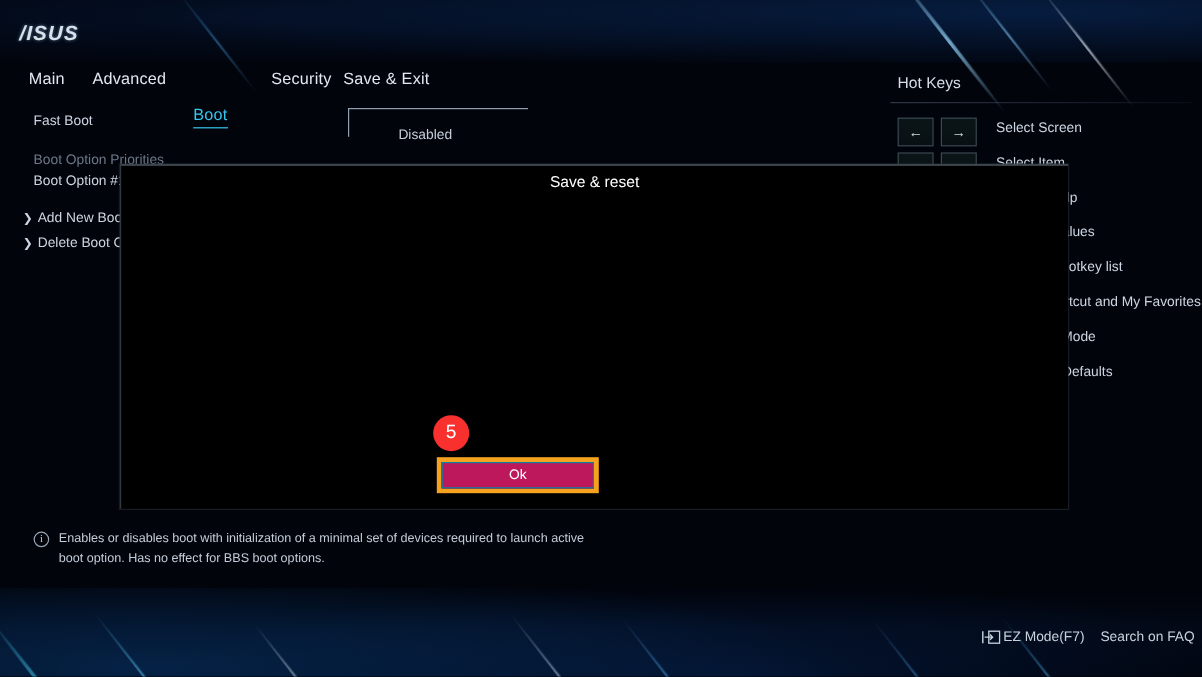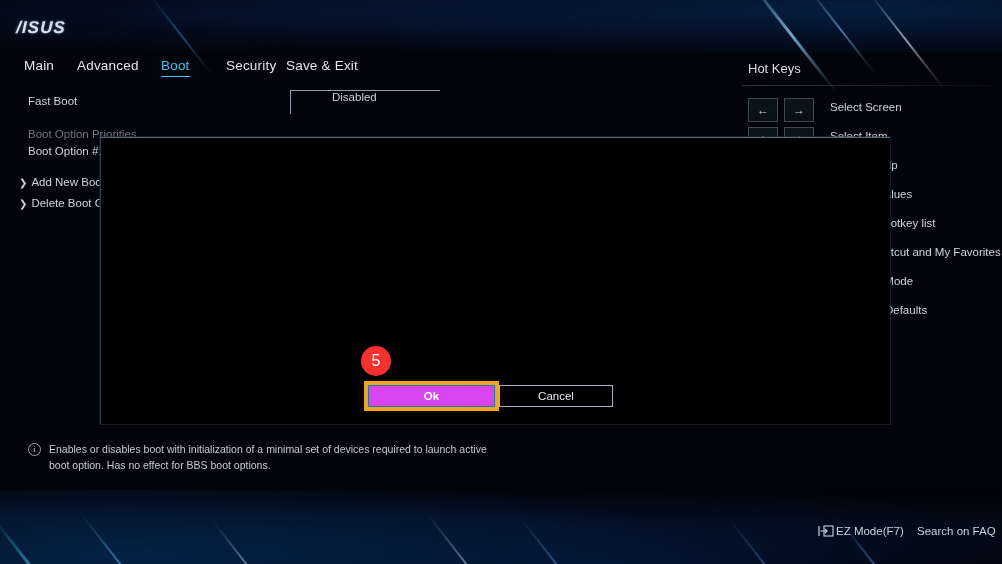--- a/index.html
+++ b/index.html
@@ -58,36 +58,36 @@
     position:absolute; left:84px; top:21px;
     font-size:13.5px; color:#dfe6ee; letter-spacing:.2px;
   }
   
   #navbar { position:absolute; top:58px; left:0; width:1002px; height:26px; }
   .tab {
     position:absolute; top:0;
     font-size:13.5px; color:#e3e9f0; letter-spacing:.2px;
     padding-bottom:3px; cursor:pointer; white-space:nowrap;
   }
-  .tab.active { color:#35c6f0; border-bottom:1px solid #35c6f0; }
+  .tab.active { color:#35c6f0; border-bottom:1px solid #35c6f0;margin-top:30px; }
   
   .setting-label {
     position:absolute; font-size:11.5px; color:#cdd6e0; white-space:nowrap;
   }
   .setting-label.dim { color:#6d7787;text-align:right; }
   .arrow-item {
     position:absolute; font-size:11.5px; color:#cdd6e0; white-space:nowrap;
   }
   .arrow-item .caret { color:#cdd6e0; margin-right:4px; font-size:10px; }
   #value-field {
     position:absolute; left:290px; top:90px; width:150px; height:24px;
     border-left:1px solid #8fa0b0; border-top:1px solid #8fa0b0;
   }
   #value-field .val {
-    position:absolute; left:8px; top:0;
+    position:absolute; left:8px; top:16px;
     font-size:11.5px; color:#c6cfd9;padding-left:33px;
   }
   
   #hotkeys-title {
     position:absolute; left:748px; top:61px;
     font-size:13px; color:#d7dee7;
   }
   #hk-divider {
     position:absolute; left:742px; top:85px; width:252px; height:1px;
     background:linear-gradient(90deg, rgba(140,160,185,.32), rgba(140,160,185,.05));
@@ -149,24 +149,24 @@
     position:absolute; left:0; right:0; top:243px; height:32px;
   }
   #ok-wrap {
     position:absolute; left:263px; top:0;
     width:135px; height:30px;
     border:4px solid #F5A21E;
     background:#F5A21E;
   }
   #ok-btn {
     width:100%; height:100%;
-    background:#d946ef;
+    background:#be185d;
     border:1px solid #0d7fa2;
     display:flex; align-items:center; justify-content:center;
-    color:#ffffff; font-size:11.5px; cursor:pointer;font-weight:bold;
+    color:#ffffff; font-size:11.5px; cursor:pointer;
   }
   #cancel-btn {
     position:absolute; left:398px; top:4px;
     width:114px; height:22px;
     background:#000;
     border:1px solid #a9b3bd;
     display:flex; align-items:center; justify-content:center;
     color:#e6ebf1; font-size:11.5px; cursor:pointer;
   }
   
@@ -283,24 +283,24 @@
     <svg id="ez-icon" viewBox="0 0 16 12">
       <path d="M1 1 L1 11" stroke="#c8d2dd" stroke-width="1.2" fill="none"></path>
       <rect x="6" y="1" width="9" height="10" stroke="#c8d2dd" stroke-width="1.1" fill="none"></rect>
       <path d="M2.5 6 L9 6 M7 3.8 L9.2 6 L7 8.2" stroke="#c8d2dd" stroke-width="1.1" fill="none"></path>
     </svg>
     <div class="bottom-link" style="left:836px;">EZ Mode(F7)</div>
     <div class="bottom-link" style="left:917px;">Search on FAQ</div>
   </div>
 
   <div id="dialog">
+    <div id="dialog-title">Save &amp; reset</div>
 
     <div id="btn-row">
       <div id="ok-wrap">
         <div id="ok-btn">Ok</div>
       </div>
-      <div id="cancel-btn">Cancel</div>
     </div>
   </div>
 
   <div id="badge-5">5</div>
 
 </div>
 
 </body></html>

